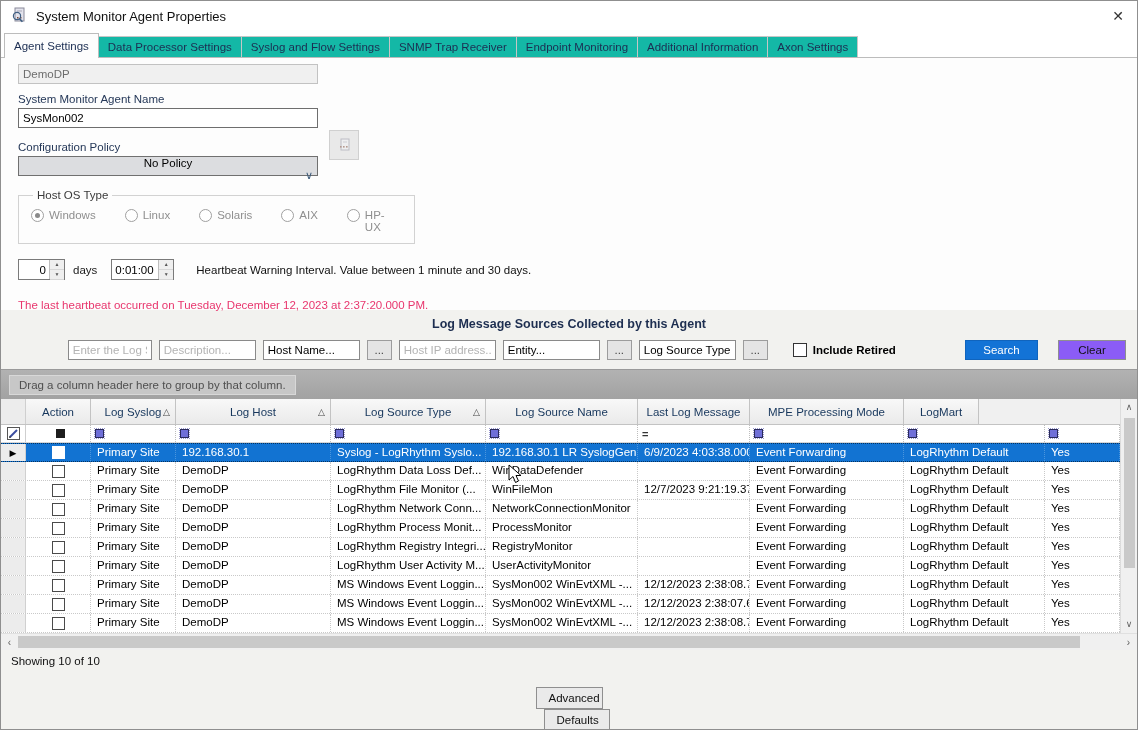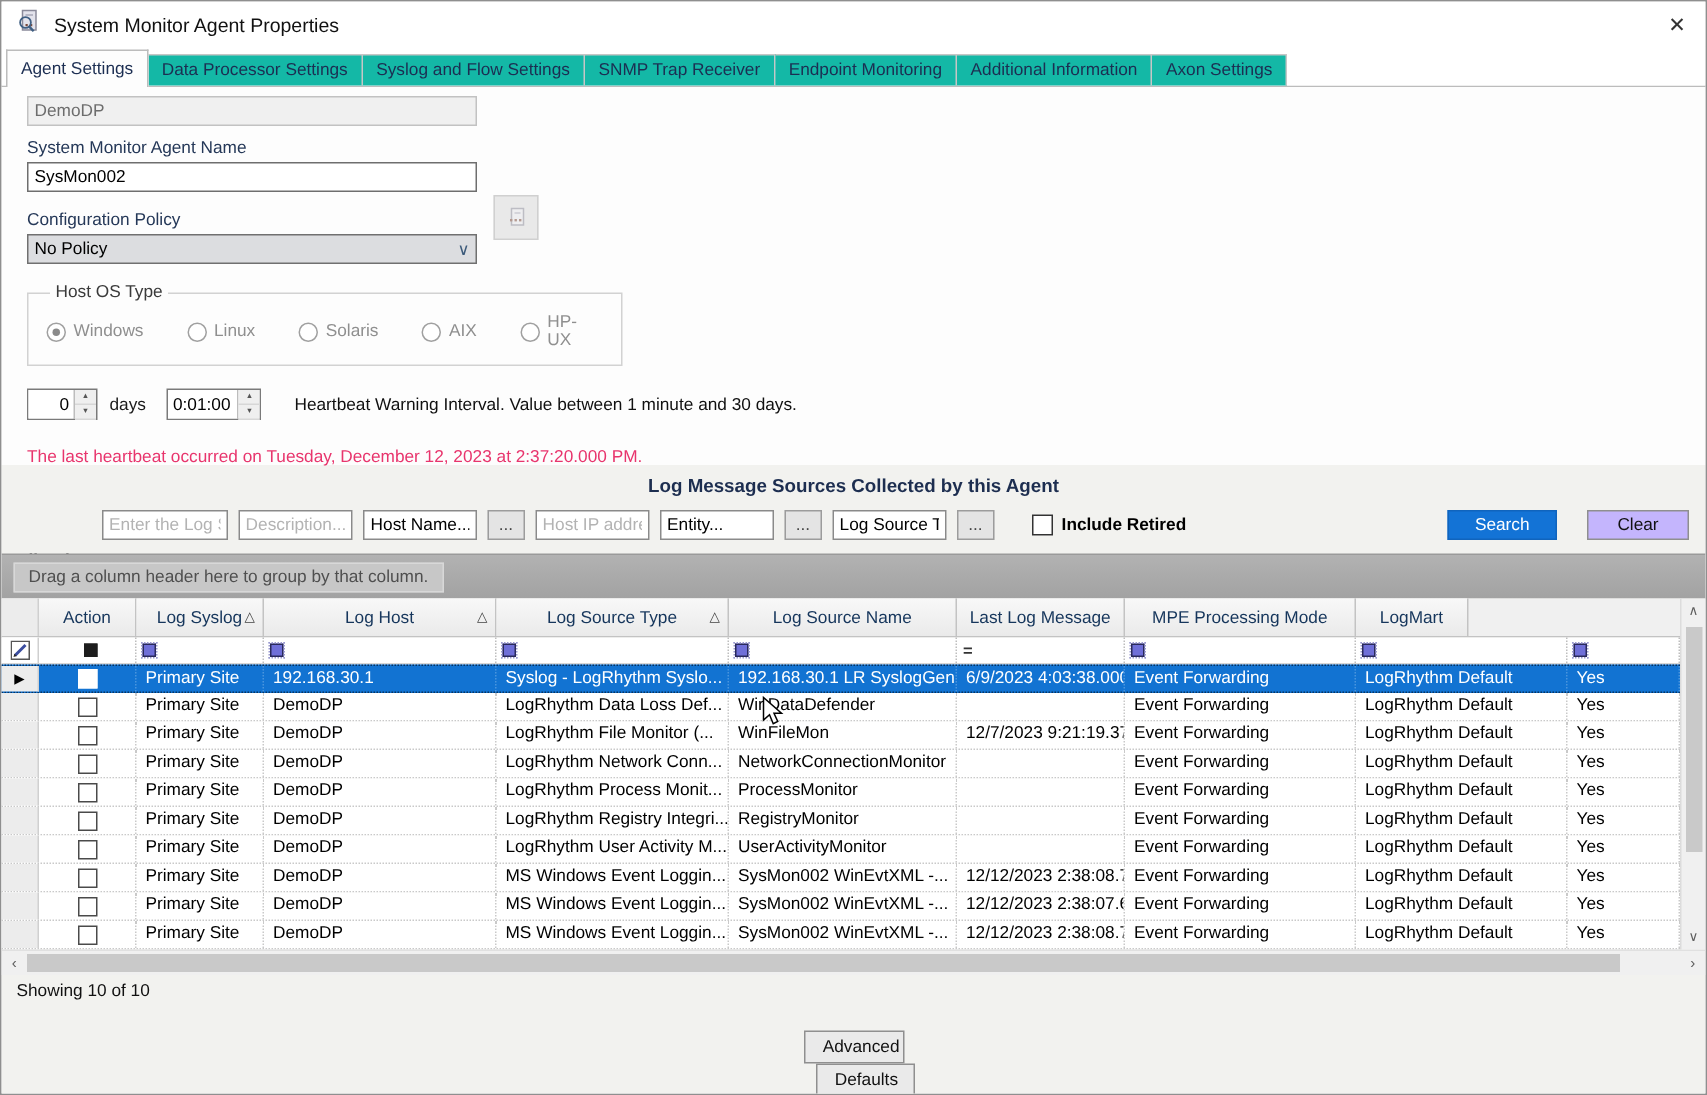--- a/index.html
+++ b/index.html
@@ -27,57 +27,57 @@
 
   
   .form-area { position:relative; padding:6px 0 0 17px; height:252px; background:#fdfdfd; }
   .lbl { display:block; color:#253858; margin-top:9px; margin-bottom:3px; }
   .lbl-gray { display:block; color:#a9a9a9; margin-top:2px; margin-bottom:3px; }
   .tinput { width:300px; height:20px; border:1px solid #6e6e6e; padding:0 4px; font:inherit; background:#fff; color:#000; }
   .tinput:disabled, .tinput.disabled { background:#f0f0f0; color:#6d6d6d; border-color:#c2c2c2; }
   .refresh-btn { position:absolute; left:328px; top:72px; width:30px; height:30px; background:#e9e9e9;
                  border:1px solid #d0d0d0; display:flex; align-items:center; justify-content:center; }
   .combo { width:300px; height:20px; border:1px solid #707070; background:#dcdde0; display:flex;
-           align-items:center; padding:0 4px; cursor:default; }
+           align-items:center; padding:0 4px; cursor:default;flex-direction:column; }
   .combo .chev { margin-left:auto; color:#3c5a7a; font-size:11px; }
 
   fieldset.osbox { width:360px; margin-top:13px; border:1px solid #d2d2d2; padding:8px 0 10px 12px; }
   fieldset.osbox legend { padding:0 4px; margin-left:2px; color:#3a3a3a; }
   .radios { display:flex; gap:0px; }
-  .radio-item { display:flex; align-items:center; margin-right:29px; color:#8f8f8f; }
+  .radio-item { display:flex; align-items:flex-start; margin-right:29px; color:#8f8f8f; }
   .radio-circle { width:13px; height:13px; border-radius:50%; border:1px solid #a0a0a0; background:#fff;
                   margin-right:5px; position:relative; flex:none; }
   .radio-circle.sel::after { content:""; position:absolute; left:3px; top:3px; width:5px; height:5px;
                   border-radius:50%; background:#8a8a8a; }
 
   .hb-row { display:flex; align-items:center; margin-top:15px; }
   .spin { display:flex; height:21px; border:1px solid #7a7a7a; background:#fff; }
   .spin input { border:none; font:inherit; padding:0 3px; text-align:right; width:30px; height:100%; outline:none;}
   .spin.wide input { width:46px; text-align:left; }
   .spin .btns { display:flex; flex-direction:column; width:15px; border-left:1px solid #bdbdbd; }
   .spin .btns div { flex:1; font-size:5px; line-height:9px; text-align:center; color:#555; background:#efefef; border-bottom:1px solid #d7d7d7;}
   .hb-days { margin:0 14px 0 8px; color:#1a1a1a; }
   .hb-hint { margin-left:22px; color:#101010; }
   .warn-text { margin-top:19px; color:var(--warn); }
 
   
   .sources-area { background:#f2f2ef; height:100%; }
   .sec-title { text-align:center; padding-top:7px; color:#1d2e50; font-size:12.5px; font-weight:600; }
   .filterbar { display:flex; align-items:center; gap:7px; padding:0 11px; margin-top:8px; height:21px; }
   .filterbar .fby { font-weight:bold; margin-right:4px;margin-top:48px; }
-  .finput { height:20px; border:1px solid #8a8a8a; background:#fff; padding:0 4px; font:inherit; width:76px; color:#000;}
+  .finput { height:20px; border:1px solid #8a8a8a; background:#fff; padding:0 4px; font:inherit; width:97px; color:#000;}
   .finput::placeholder { color:#b3b3b3; }
   .finput[data-name="filter-log-source-input"] { width:84px; }
   .mini-btn { width:25px; height:20px; background:#e4e4e4; border:1px solid #9c9c9c; font:inherit; color:#444;
               line-height:10px; }
   .retired { display:flex; align-items:center; margin-left:18px;font-weight:bold; }
   .cb { width:14px; height:14px; border:1px solid #333; background:#fff; margin-right:6px; flex:none;}
   .search-btn { margin-left:auto; width:73px; height:20px; background:var(--searchbtn); color:#fff;
                 border:1px solid #1064bd; font:inherit; }
-  .clear-btn { margin-left:13px; margin-right:0px; width:68px; height:20px; background:#c4b5fd;
+  .clear-btn { margin-left:13px; margin-right:0px; width:68px; height:20px; background:#8b5cf6;
                border:1px solid #8f8f8f; font:inherit; color:#111; }
 
   
   .grid-wrap { position:relative; margin-top:9px; width:1136px; }
   .groupbar { height:30px; background:linear-gradient(#b2b2b2,#a2a2a2); display:flex; align-items:center;
               padding-left:8px; border-top:1px solid #9a9a9a; }
   .groupchip { background:#c7c7c7; border:1px solid #d8d8d8; color:#4f4f4f; padding:3px 9px; }
   .gheader { display:flex; height:26px; background:#f0f0f0; border-bottom:1px solid #c3c3c3; width:1119px;}
   .corner { width:25px; flex:none; background:#ececec; border-right:1px solid #cfcfcf; display:flex; align-items:center; justify-content:center;}
   .hcell { position:relative; display:flex; align-items:center; justify-content:center;

